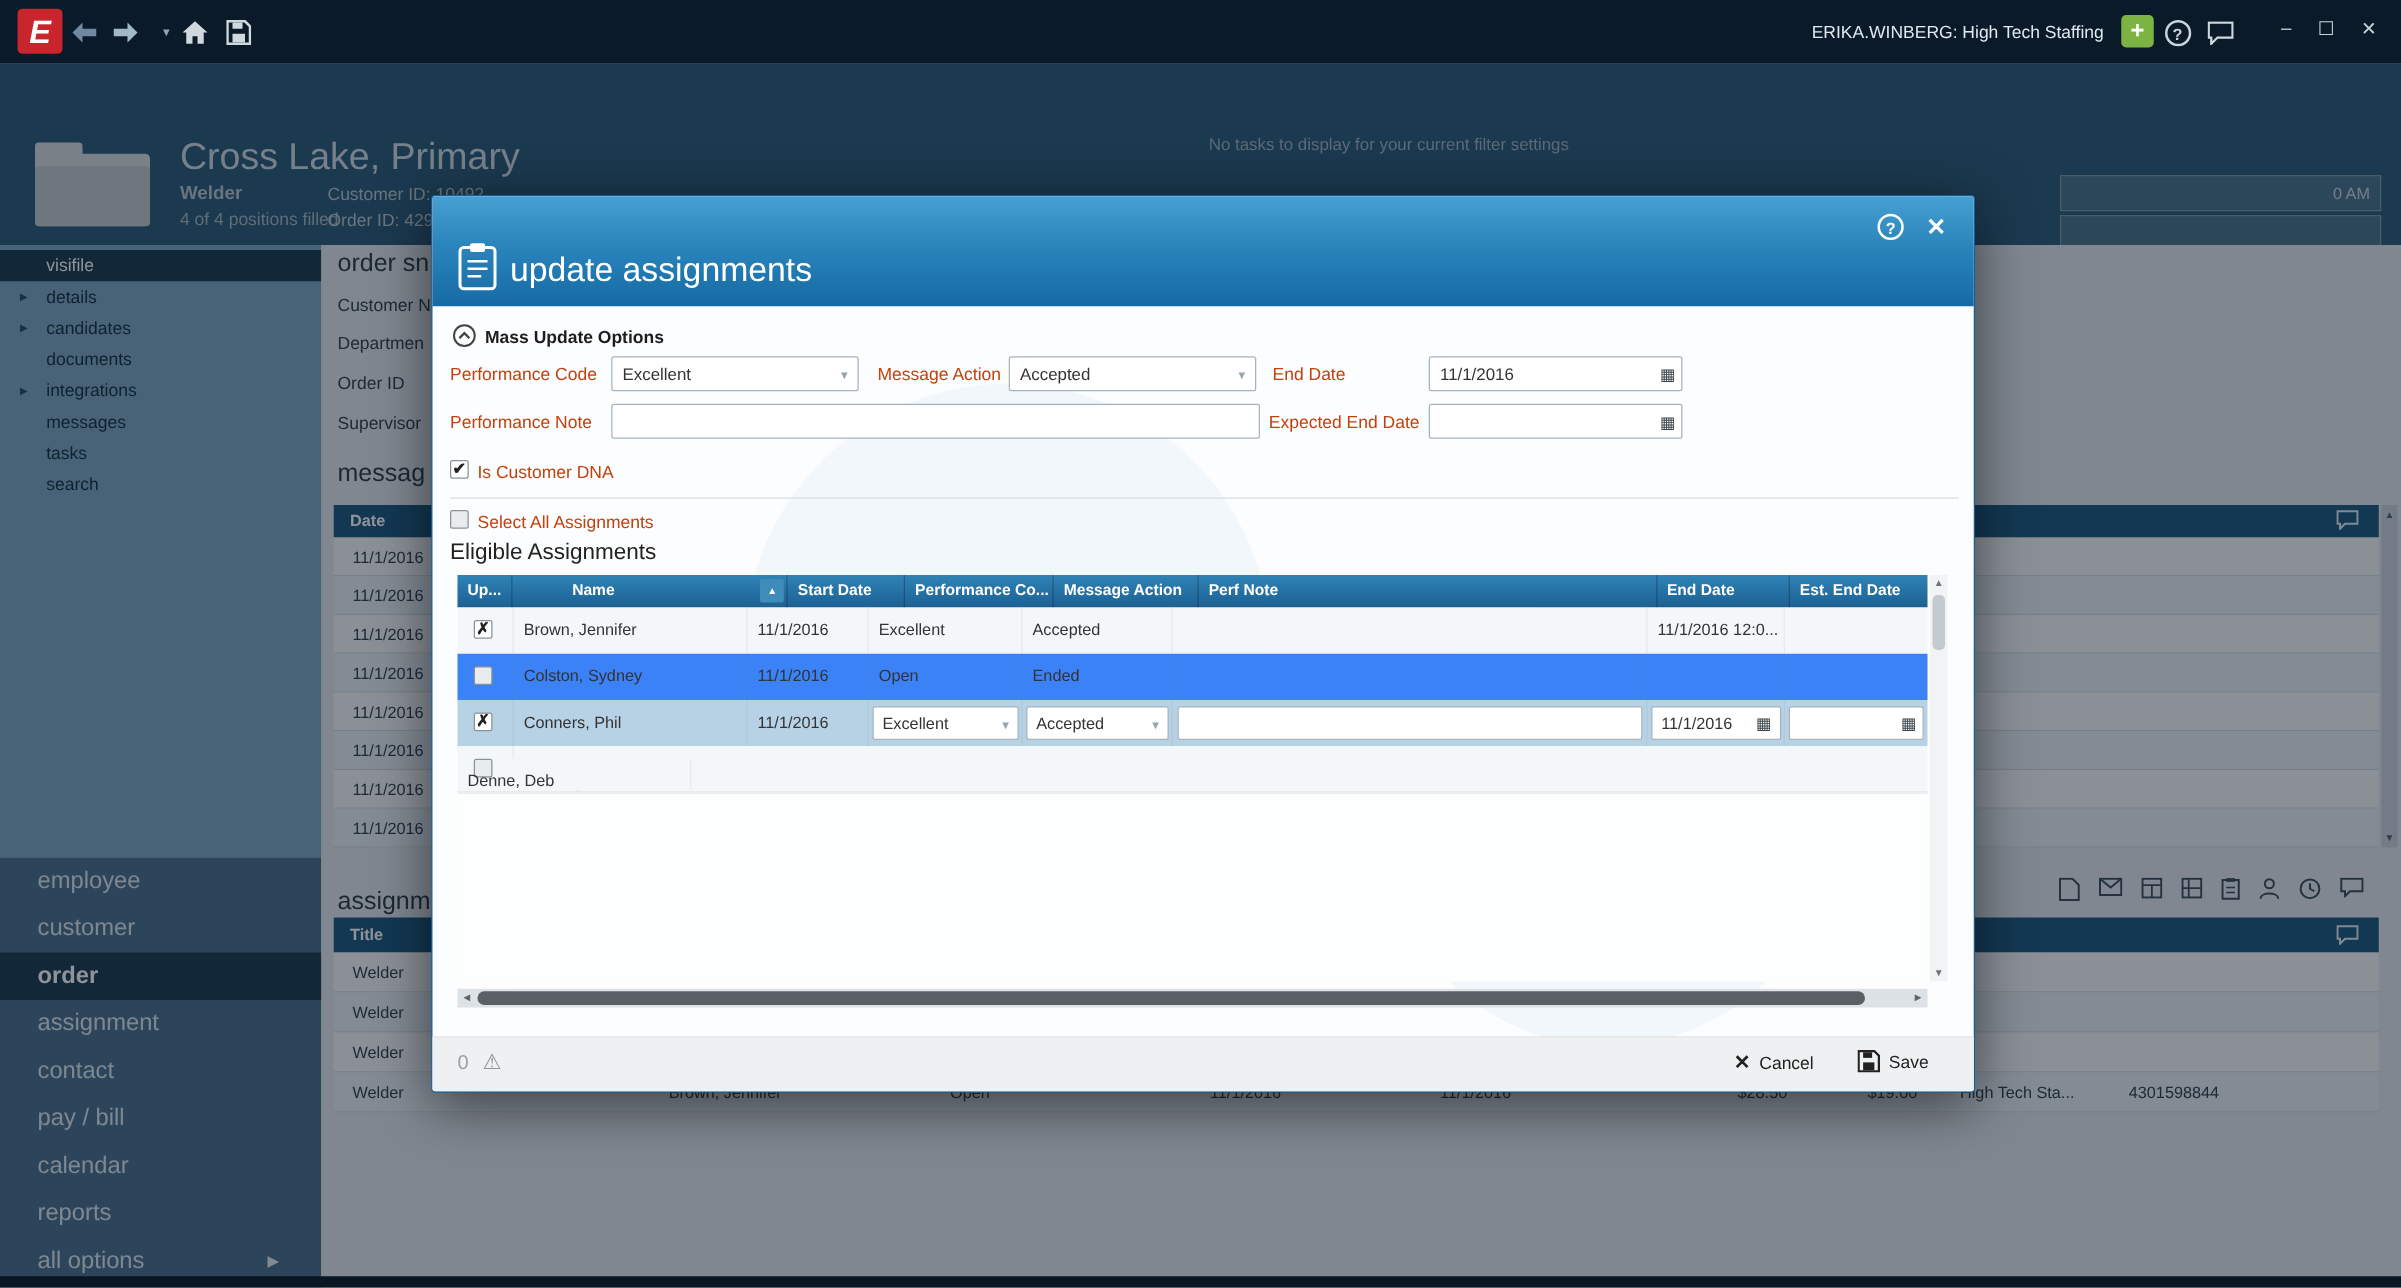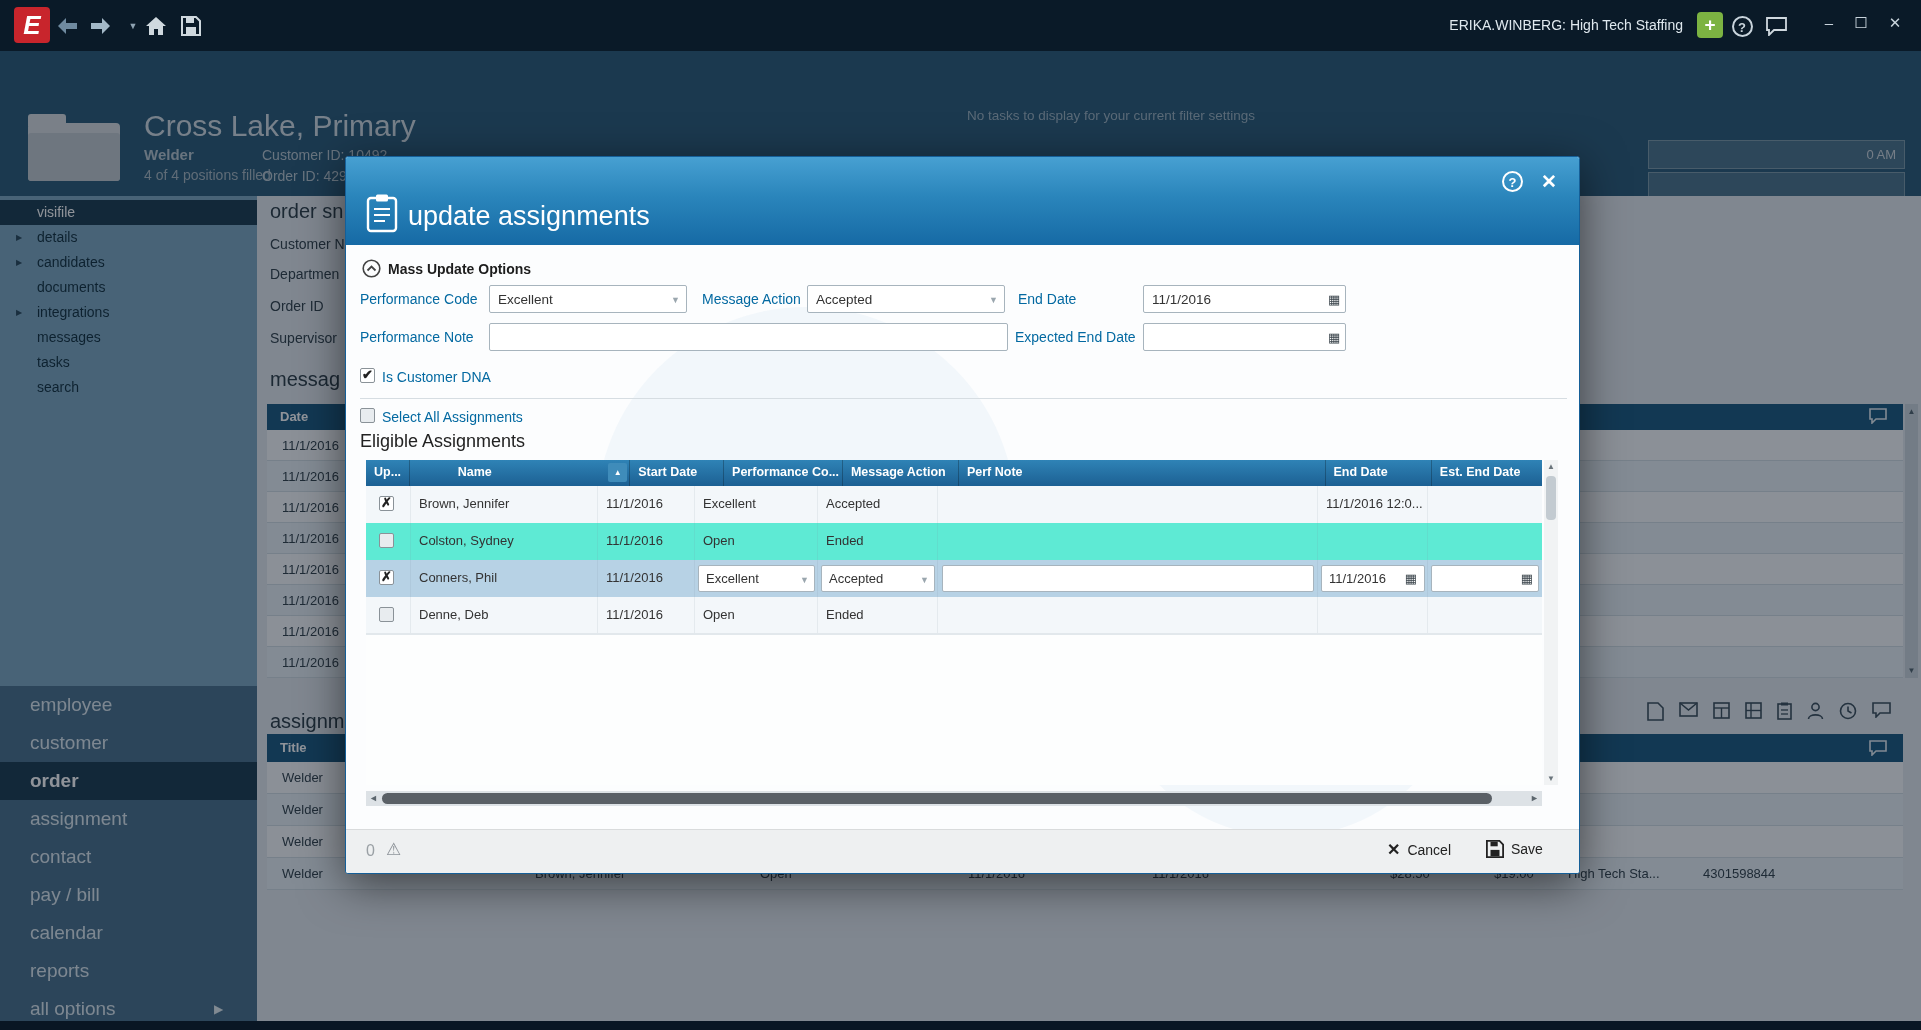--- a/index.html
+++ b/index.html
@@ -70,21 +70,21 @@
   .dim { position:absolute; left:0; top:51px; width:1921px; height:979px; background:rgba(6,16,28,0.45); z-index:50; }
 
   
   .modal { position:absolute; left:345px; top:156px; width:1235px; height:718px; background:#fcfdfe;
            border:1px solid #155f98; border-radius:3px; box-shadow:0 10px 45px rgba(0,0,0,0.55); z-index:100; }
   .modal-head { position:absolute; left:0; top:0; width:100%; height:88px; border-radius:2px 2px 0 0;
            background:linear-gradient(180deg,#47a0d2 0%, #2a85bb 45%, #166aa5 100%); }
   .modal-title { position:absolute; left:62px; top:44px; color:#fff; font-size:27px; }
   .m-help { position:absolute; right:56px; top:14px; color:#fff; border-color:#fff; }
   .m-close { position:absolute; right:22px; top:13px; color:#fff; font-size:19px; font-weight:bold; cursor:pointer; }
-  .m-label { position:absolute; font-size:14px; color:#0369a1; }
+  .m-label { position:absolute; font-size:14px; color:#c2410c; }
   .dropdown { position:absolute; height:28px; background:#fff; border:1px solid #a7b4bd; border-radius:2px; cursor:pointer; }
   .dropdown .dd-val { position:absolute; left:8px; top:6px; font-size:13.5px; color:#333; }
   .dropdown .dd-car { position:absolute; right:6px; top:9px; font-size:9px; color:#9aa6ae; }
   .txt-input { position:absolute; height:28px; background:#fff; border:1px solid #a7b4bd; border-radius:2px;
            font-size:13.5px; color:#333; padding:0 8px; font-family:"Liberation Sans", sans-serif; outline:none; }
   .cal-ic { position:absolute; top:7px; font-size:13px; color:#3a444b; }
   .apply-btn { position:absolute; left:1012px; top:120px; width:201px; height:58px; background:#eef1f3; border:1px solid #8a9aa5;
            border-radius:2px; font-size:13.5px; color:#222; text-align:center; padding-top:11px; line-height:17px; cursor:pointer;
            font-family:"Liberation Sans", sans-serif; }
   .cb { width:15px; height:15px; border:1px solid #8a9298; background:#fff; border-radius:2px; position:absolute; cursor:pointer; }
@@ -94,21 +94,21 @@
   .hr { position:absolute; left:14px; width:1207px; height:1px; background:#d6dde2; }
   .elig-title { position:absolute; left:14px; top:274px; font-size:18px; color:#222; }
 
   .grid-head { position:absolute; left:20px; top:303px; width:1176px; height:26px; display:flex;
            background:linear-gradient(180deg,#2f83b6,#1c6093); color:#fff; }
   .gh-cell { position:relative; font-size:12.5px; font-weight:bold; padding:5px 0 0 8px; border-right:1px solid rgba(0,0,0,0.25); }
   .sort-box { position:absolute; right:2px; top:3px; width:19px; height:19px; background:#3f8cba; border-radius:2px;
            text-align:center; font-size:8px; line-height:19px; color:#fff; }
   .grid-row { position:absolute; left:20px; width:1176px; height:37px; display:flex; }
   .gr-cell { position:relative; font-size:13px; color:#333; padding:10px 0 0 8px; border-right:1px solid rgba(120,140,155,0.12); }
-  .row-lit { background:#f3f7fa; } .row-alt { background:#5eead4; } .row-sel { background:#b7d2e5; }
+  .row-lit { background:#f3f7fa; } .row-alt { background:#3b82f6; } .row-sel { background:#b7d2e5; }
   .grid-empty { position:absolute; left:20px; top:477px; width:1176px; height:151px; background:#fdfefe; border-top:1px solid #e2e8ec; }
   .mini-dd { position:absolute; top:5px; height:27px; background:#fff; border:1px solid #a7b4bd; border-radius:2px; cursor:pointer; }
   .mini-dd .dd-val { position:absolute; left:7px; top:5px; font-size:13px; color:#333; }
   .mini-dd .dd-car { position:absolute; right:5px; top:9px; font-size:9px; color:#9aa6ae; }
   .mini-in { position:absolute; top:5px; height:27px; background:#fff; border:1px solid #a7b4bd; border-radius:2px;
            font-size:13px; color:#333; padding:0 7px; font-family:"Liberation Sans", sans-serif; outline:none; }
 
   .m-vscroll { position:absolute; left:1198px; top:303px; width:14px; height:325px; background:#f1f3f4; border:1px solid #dcе0e3; }
   .m-vscroll .sba { position:absolute; left:0; width:100%; text-align:center; font-size:8px; color:#6a747b; }
   .m-vthumb { position:absolute; left:2px; top:16px; width:10px; height:44px; background:#c3cbd1; border-radius:4px; }
@@ -441,21 +441,21 @@
       <div class="gr-cell" style="width:110px; padding:0;">
         <input class="mini-in" style="left: 3px; width: 104px;" value="11/1/2016">
         <span class="cal-ic" style="right:10px; top:11px;">▦</span>
       </div>
       <div class="gr-cell" style="width:114px; padding:0; border-right:none;">
         <input class="mini-in" style="left: 3px; width: 108px;">
         <span class="cal-ic" style="right:9px; top:11px;">▦</span>
       </div>
     </div>
 
-    <div class="grid-row row-lit" style="top:440px; border-bottom:1px solid #e2e8ec;">
+    <div class="grid-row row-lit" style="top:440px; border-bottom:1px solid #e2e8ec;flex-direction:column;">
       <div class="gr-cell" style="width:45px;">
           <div class="cb unchecked" style="left:13px; top:10px;"></div>
         </div>
       <div class="gr-cell" style="width:187px;">Denne, Deb</div>
       <div class="gr-cell" style="width:97px;">11/1/2016</div>
       <div class="gr-cell" style="width:123px;">Open</div>
       <div class="gr-cell" style="width:120px;">Ended</div>
       <div class="gr-cell" style="width:380px;"></div>
       <div class="gr-cell" style="width:110px;"></div>
       <div class="gr-cell" style="width:114px; border-right:none;"></div>

